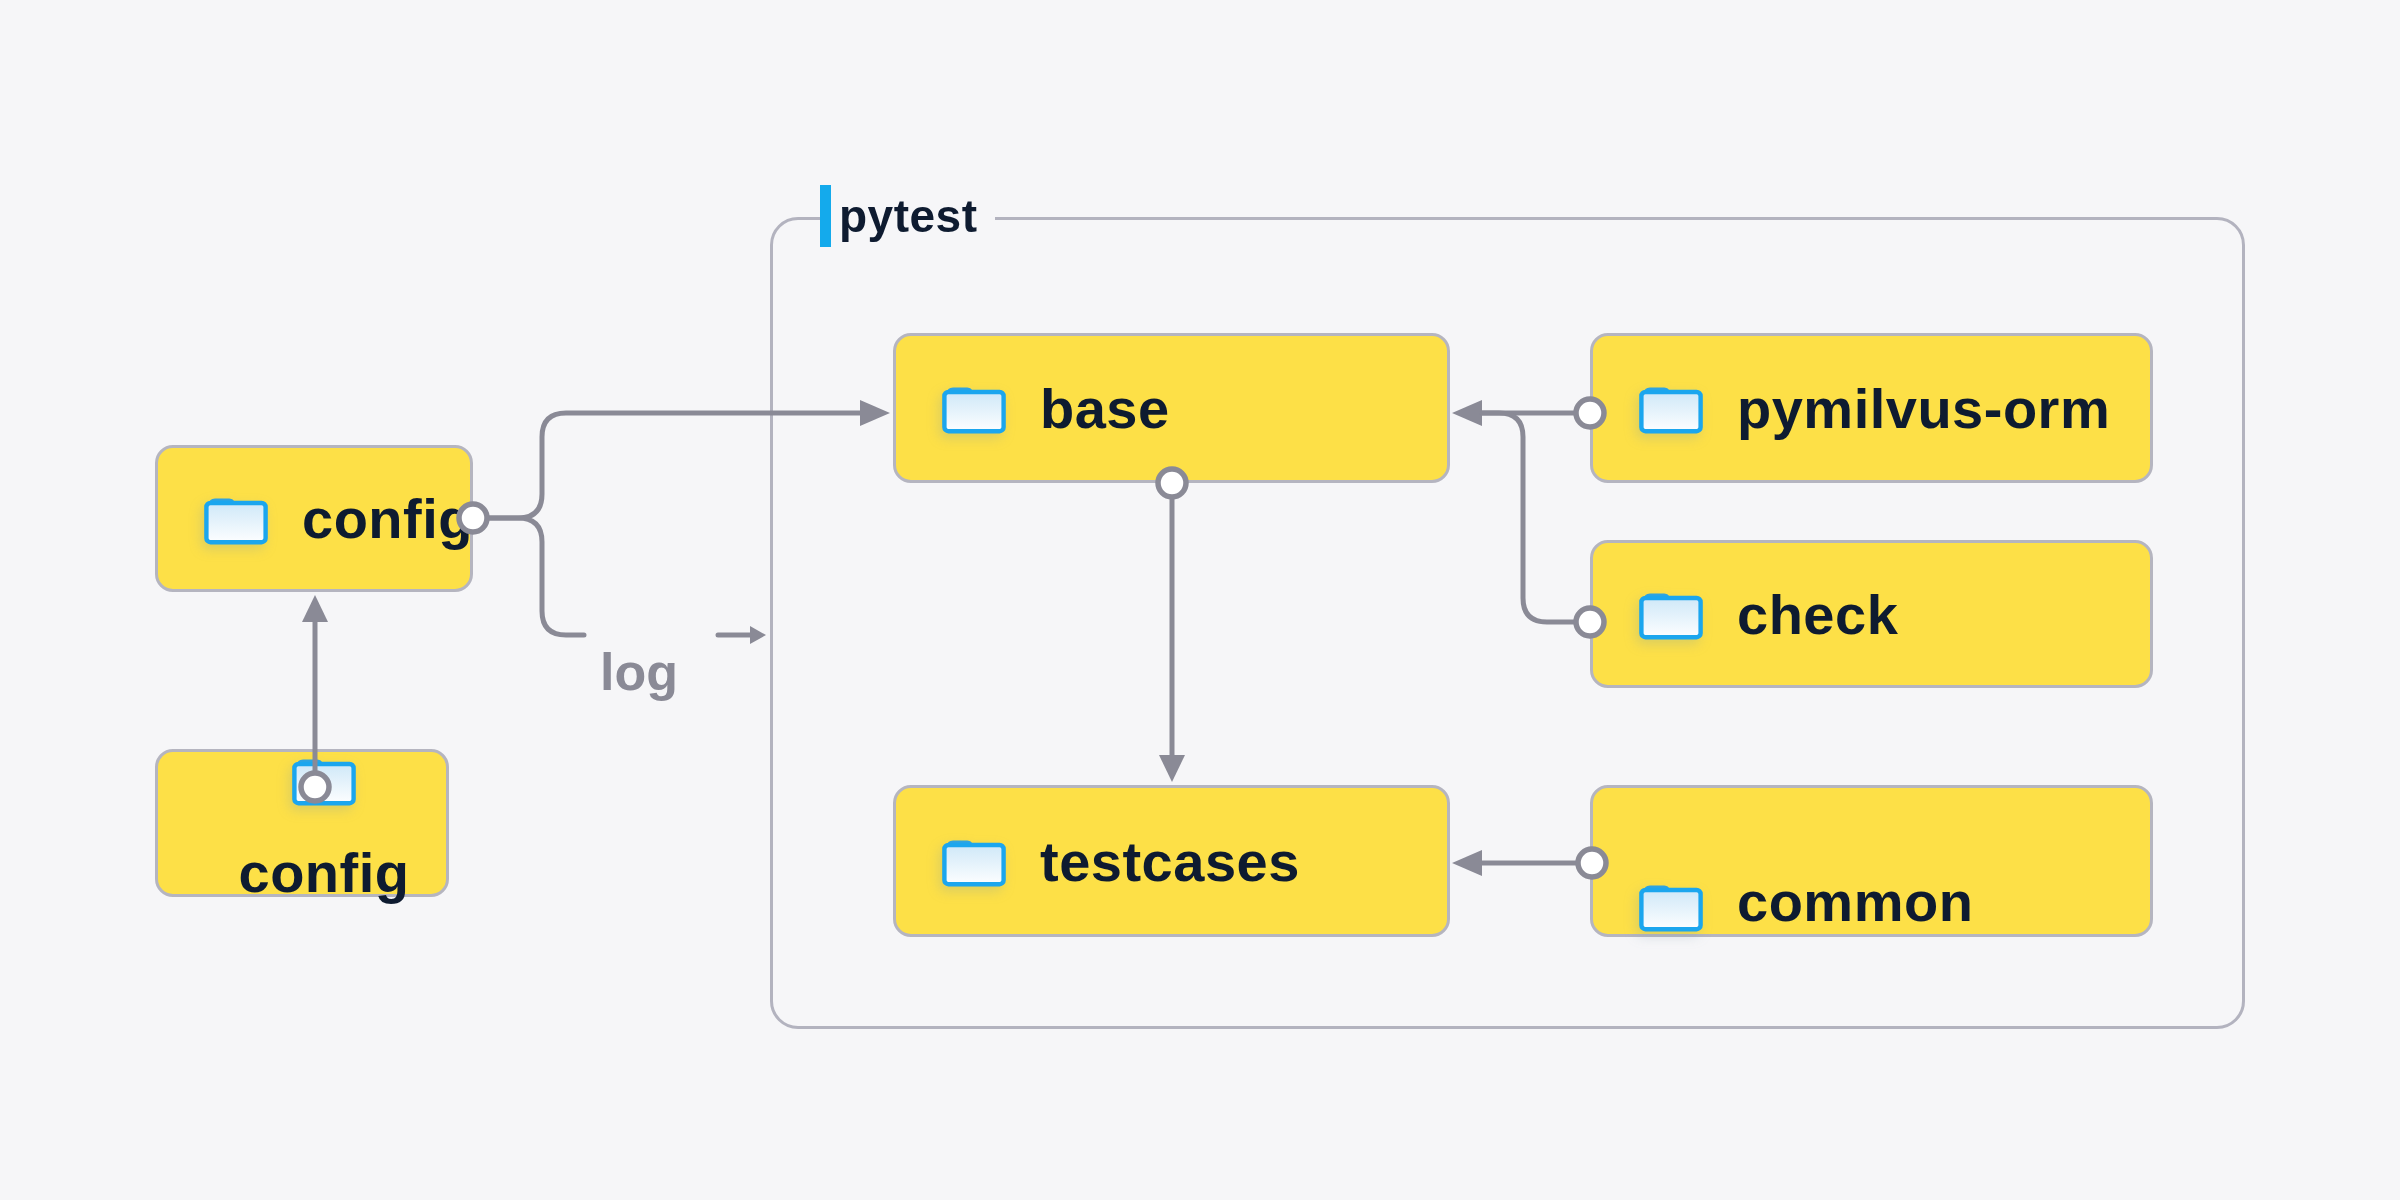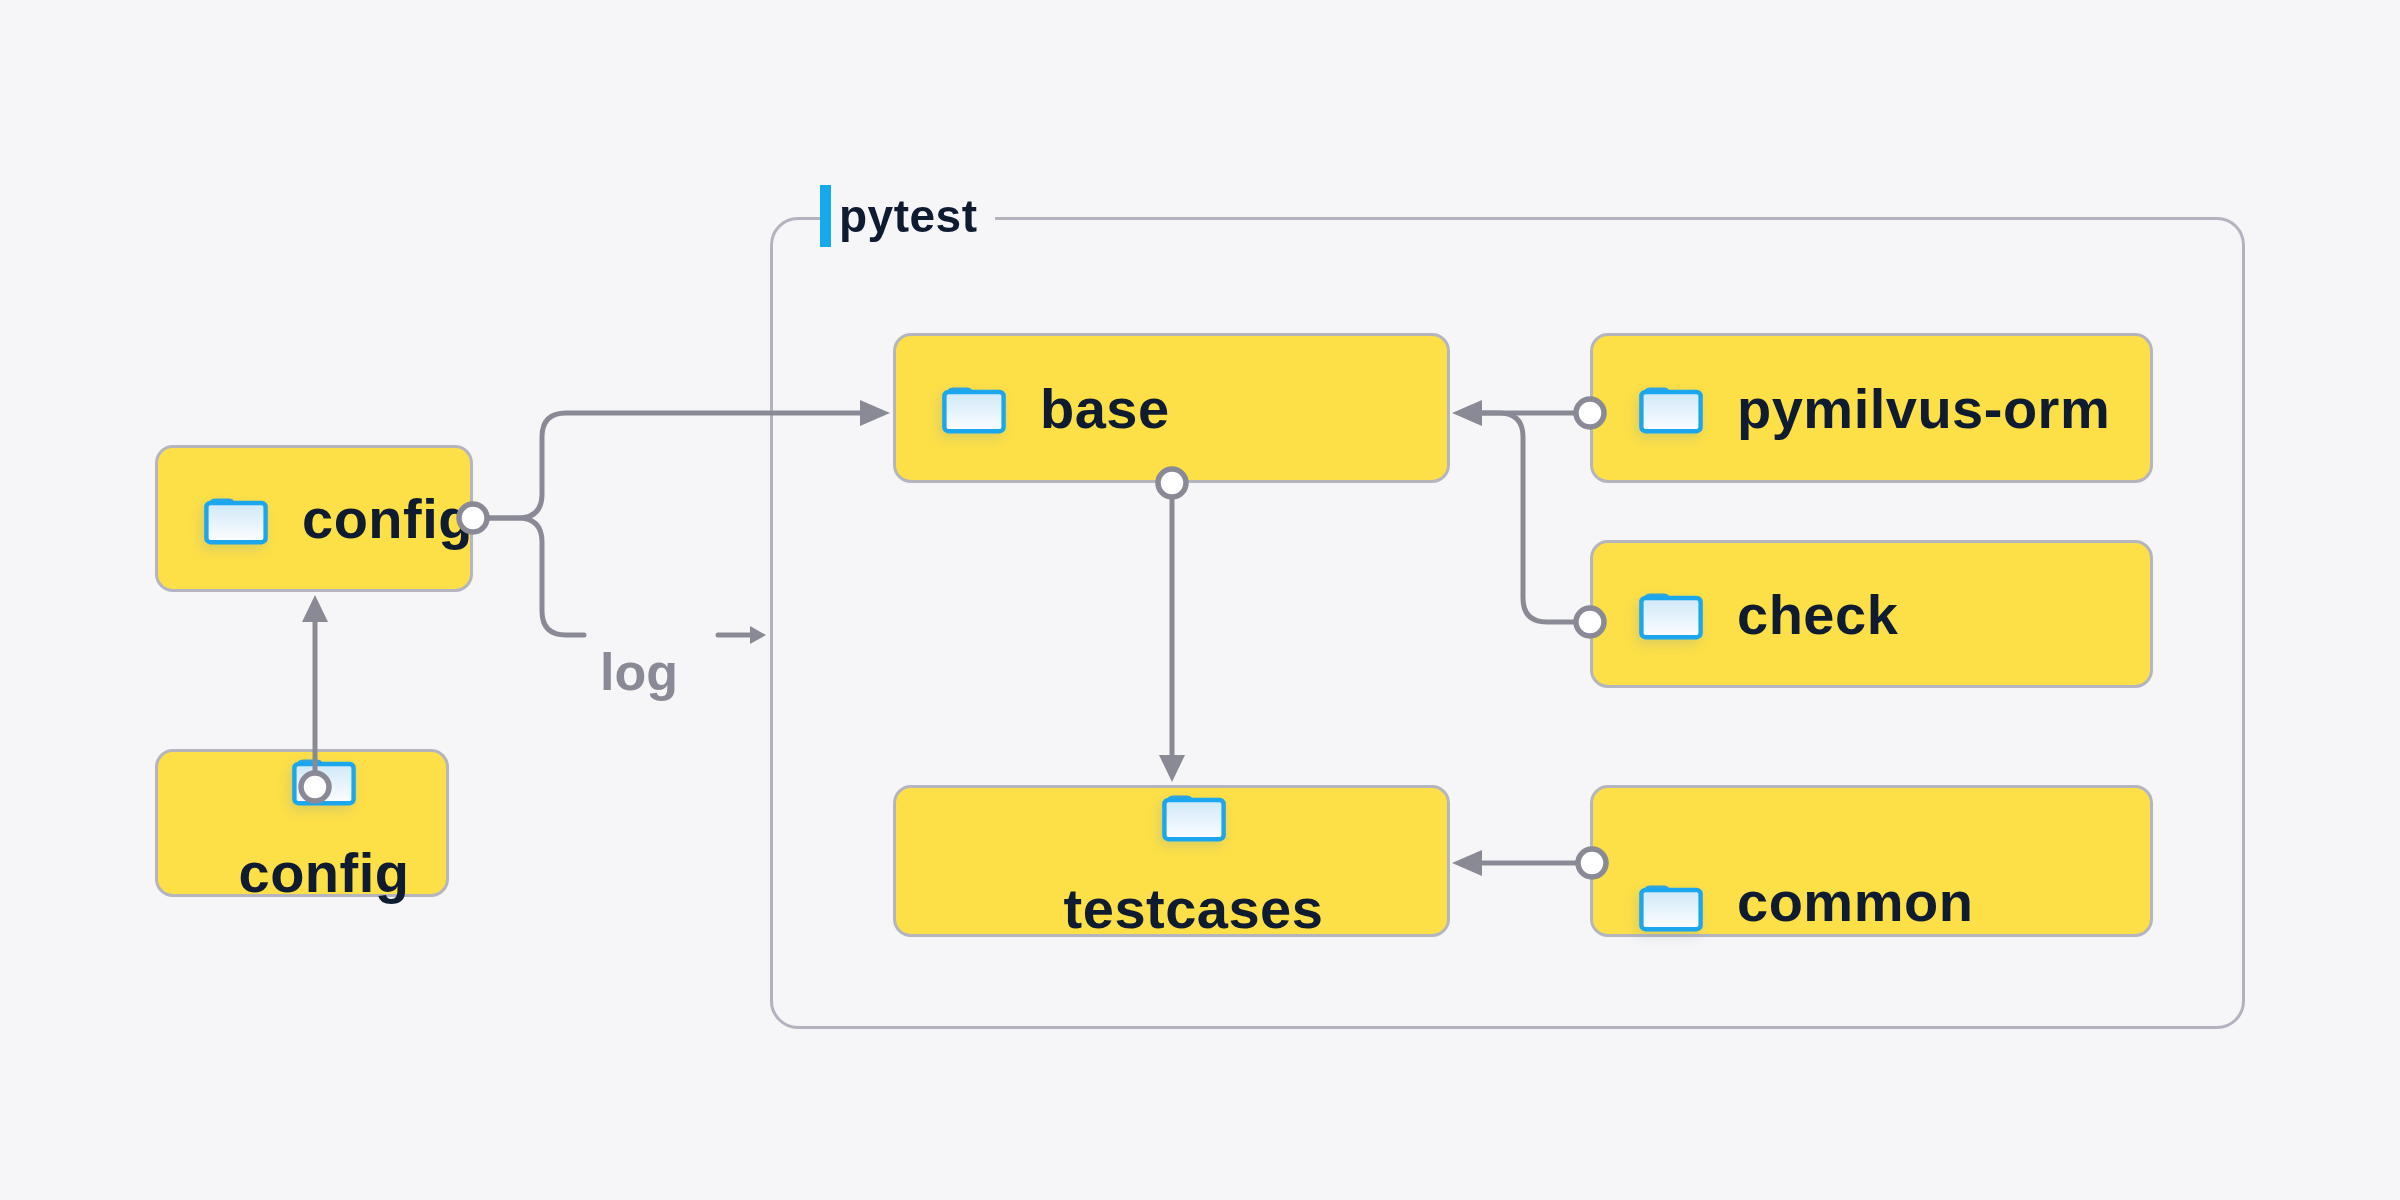--- a/index.html
+++ b/index.html
@@ -50,21 +50,21 @@
     font-size:56px;font-weight:700;color:#0e1b30;
     letter-spacing:0.5px;
     white-space:nowrap;
   }
   .node .folder{flex:0 0 auto;filter:drop-shadow(-3px 5px 6px rgba(120,150,170,0.25));}
   .node-utils     {left:155px; top:445px; width:318px; height:147px;}
   .node-config    {left:155px; top:749px; width:294px; height:148px;flex-direction:column;}
   .node-base      {left:893px; top:333px; width:557px; height:150px;}
   .node-pymilvus  {left:1590px;top:333px; width:563px; height:150px;}
   .node-check     {left:1590px;top:540px; width:563px; height:148px;}
-  .node-testcases {left:893px; top:785px; width:557px; height:152px;flex-direction:column;}
+  .node-testcases {left:893px; top:785px; width:557px; height:152px;}
   .node-common    {left:1590px;top:785px; width:563px; height:152px;align-items:flex-end;}
   
   .edge-label-log{
     position:absolute;
     left:600px;top:606px;
     font-size:52px;font-weight:600;color:#8a8a96;
     z-index:4;
     margin-top:36px;
   }
   

